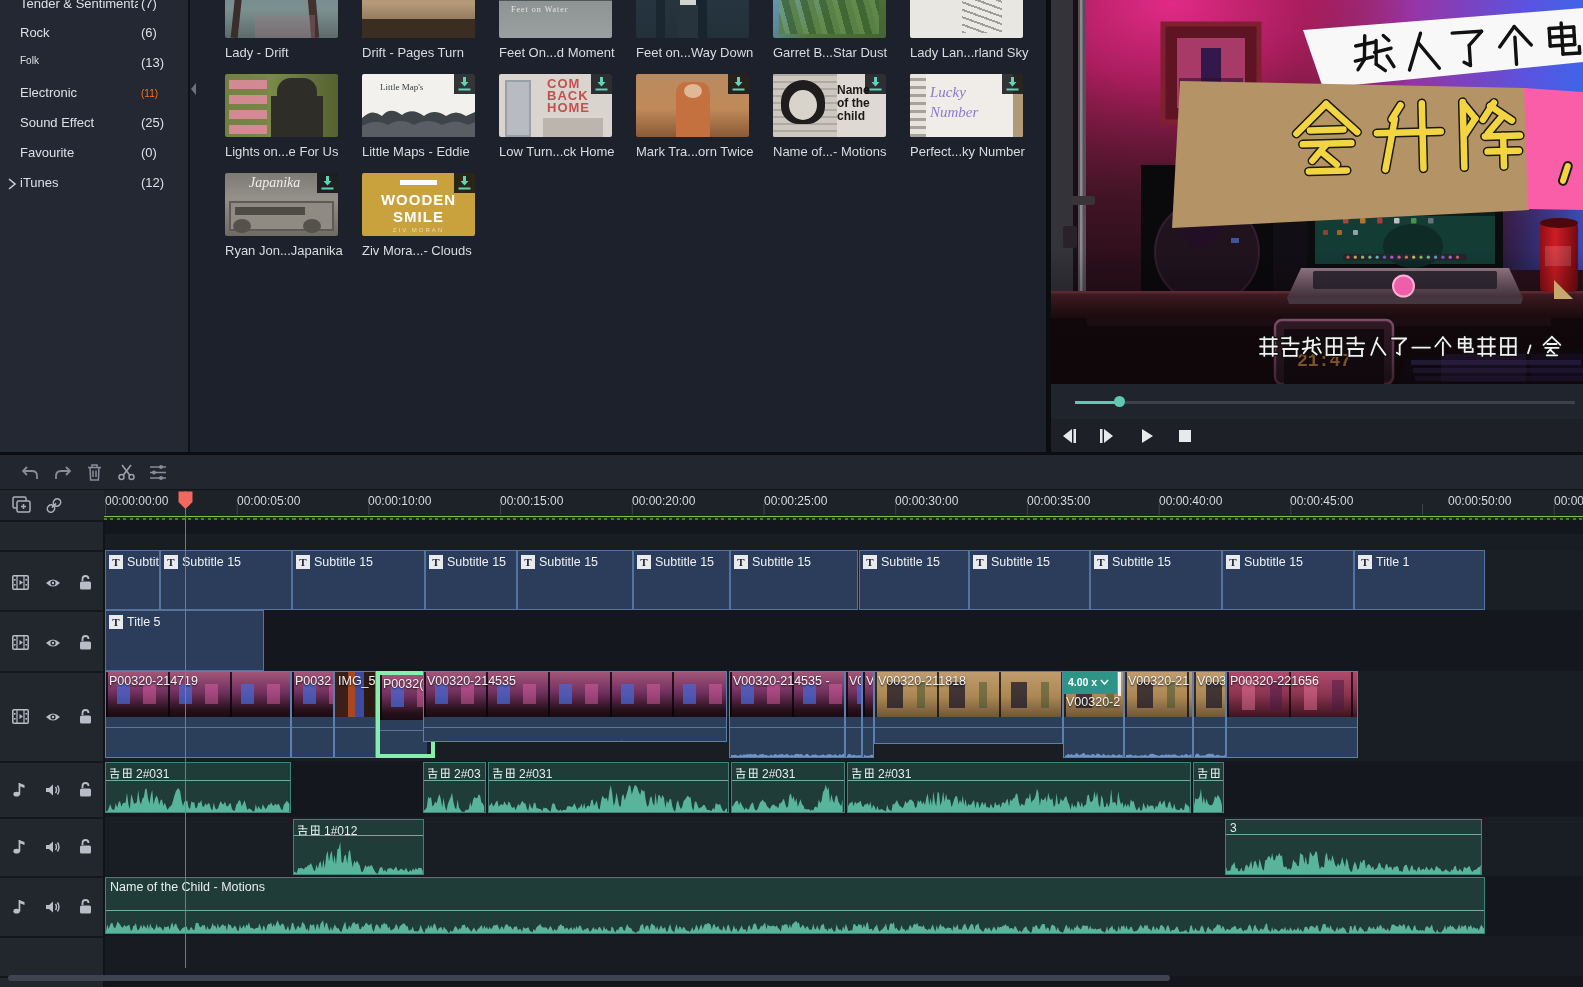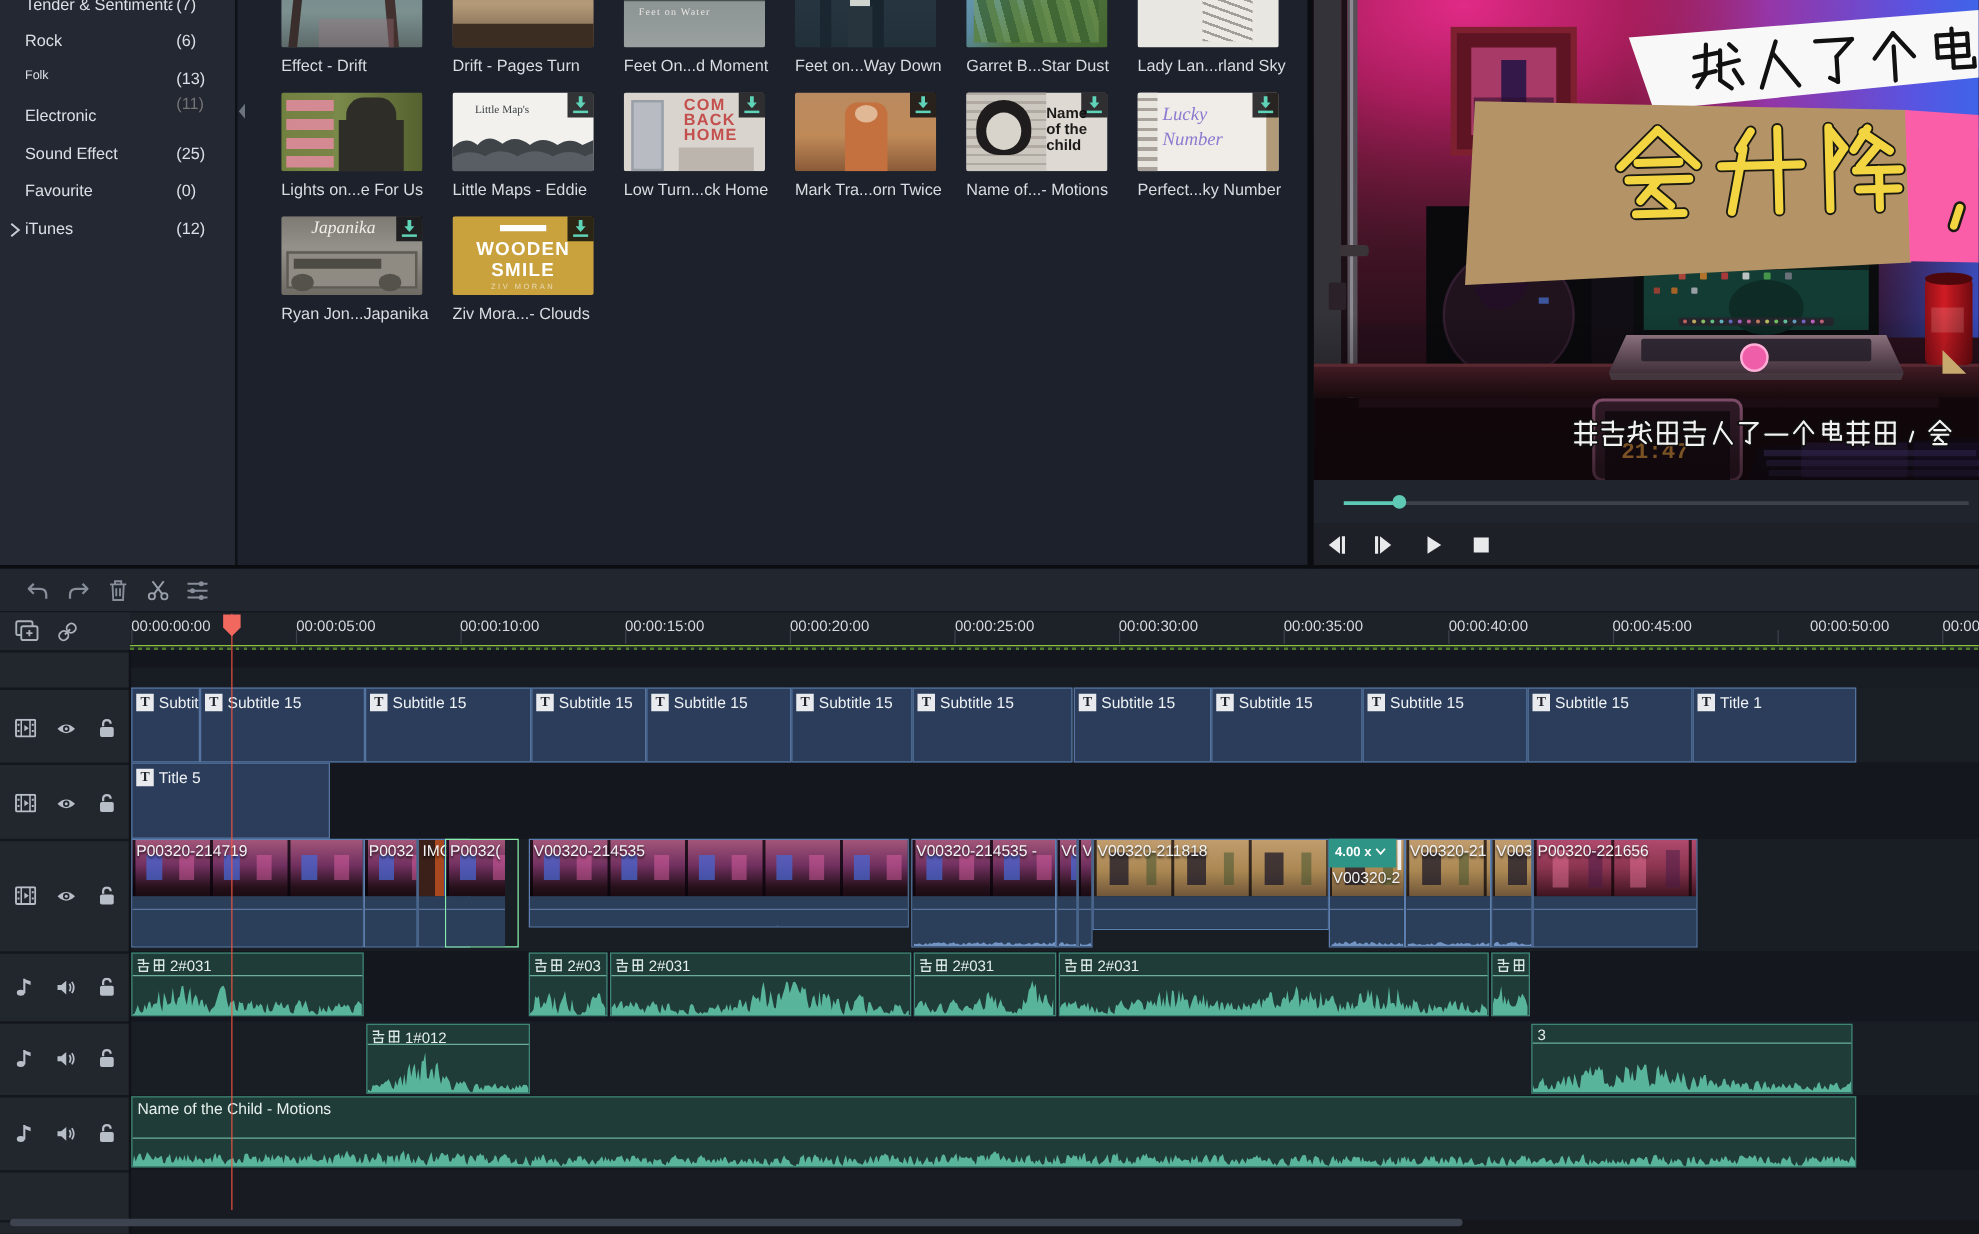--- a/index.html
+++ b/index.html
@@ -15,21 +15,21 @@
 .hic{position:absolute}
 </style></head><body>
 <div class="abs" style="left:0;top:0;width:189px;height:455px;background:#232833"></div>
 <div class="abs" style="left:20px;top:-4px;width:118px;overflow:hidden;white-space:nowrap;color:#dce0e6;font-size:13px">Tender &amp; Sentimental</div>
 <div class="abs" style="left:141px;top:-4px;color:#dce0e6;font-size:13px">(7)</div>
 <div class="abs" style="left:20px;top:25px;width:118px;overflow:hidden;white-space:nowrap;color:#dce0e6;font-size:13px">Rock</div>
 <div class="abs" style="left:141px;top:25px;color:#dce0e6;font-size:13px">(6)</div>
 <div class="abs" style="left:20px;top:55px;width:118px;overflow:hidden;white-space:nowrap;color:#dce0e6;font-size:10px">Folk</div>
 <div class="abs" style="left:141px;top:55px;color:#dce0e6;font-size:13px">(13)</div>
 <div class="abs" style="left:20px;top:85px;width:118px;overflow:hidden;white-space:nowrap;color:#dce0e6;font-size:13px">Electronic</div>
-<div class="abs" style="left:141px;top:75px;color:#737373;font-size:13px">(11)</div>
+<div class="abs" style="left:141px;top:88px;color:#f97316;font-size:10px">(11)</div>
 <div class="abs" style="left:20px;top:115px;width:118px;overflow:hidden;white-space:nowrap;color:#dce0e6;font-size:13px">Sound Effect</div>
 <div class="abs" style="left:141px;top:115px;color:#dce0e6;font-size:13px">(25)</div>
 <div class="abs" style="left:20px;top:145px;width:118px;overflow:hidden;white-space:nowrap;color:#dce0e6;font-size:13px">Favourite</div>
 <div class="abs" style="left:141px;top:145px;color:#dce0e6;font-size:13px">(0)</div>
 <div class="abs" style="left:20px;top:175px;width:118px;overflow:hidden;white-space:nowrap;color:#dce0e6;font-size:13px">iTunes</div>
 <div class="abs" style="left:141px;top:175px;color:#dce0e6;font-size:13px">(12)</div>
 <svg class="abs" style="left:7px;top:178px" width="10" height="12">
     <path d="M2,1 L8,6 L2,11" stroke="#c8ccd2" stroke-width="1.6" fill="none"></path>
   </svg>
 <div class="abs" style="left:188px;top:0;width:2px;height:455px;background:#0e1116"></div>
@@ -59,21 +59,21 @@
     <div style="position:absolute;left:42px;top:30px;width:20px;height:33px;background:#27333d"></div>
   </div>
 <div class="thumb" style="left:773px;top:-25px">
     <div style="width:100%;height:100%;background:linear-gradient(135deg,#6fa0b8 0%,#5a8aa0 30%,#51753f 55%,#43652f 100%)"></div>
     <div style="position:absolute;left:6px;top:4px;width:100px;height:55px;background:repeating-linear-gradient(75deg,rgba(90,130,70,.9) 0 6px,rgba(120,160,90,.5) 6px 11px,rgba(60,100,50,.8) 11px 18px)"></div>
   </div>
 <div class="thumb" style="left:910px;top:-25px">
     <div style="width:100%;height:100%;background:#e9e7e1"></div>
     <div style="position:absolute;left:52px;top:6px;width:40px;height:52px;background:repeating-linear-gradient(20deg,rgba(90,85,80,.5) 0 2px,rgba(235,233,228,1) 2px 7px)"></div>
   </div>
-<div class="lbl" style="left:225px;top:45px">Effect - Drift</div>
+<div class="lbl" style="left:225px;top:45px">Lady - Drift</div>
 <div class="lbl" style="left:362px;top:45px">Drift - Pages Turn</div>
 <div class="lbl" style="left:499px;top:45px">Feet On...d Moment</div>
 <div class="lbl" style="left:636px;top:45px">Feet on...Way Down</div>
 <div class="lbl" style="left:773px;top:45px">Garret B...Star Dust</div>
 <div class="lbl" style="left:910px;top:45px">Lady Lan...rland Sky</div>
 <div class="thumb" style="left:225px;top:74px">
     <div style="width:100%;height:100%;background:linear-gradient(90deg,#70803e 0%,#7a8a4a 40%,#55612f 100%)"></div>
     <div style="position:absolute;left:52px;top:4px;width:40px;height:59px;background:#2e2d28;border-radius:14px 14px 0 0"></div>
     <div style="position:absolute;left:46px;top:22px;width:52px;height:41px;background:#2e2d28"></div>
     <div style="position:absolute;left:4px;top:2px;width:38px;height:58px;background:repeating-linear-gradient(0deg,rgba(216,138,150,.95) 0 9px,rgba(120,130,70,.55) 9px 15px)"></div>
@@ -753,21 +753,21 @@
     <div style="position:absolute;left:0;top:45px;width:43px;height:41px;background:#2b3f5a"></div>
     <div style="position:absolute;left:0;top:55px;width:43px;height:1px;background:rgba(140,170,220,.5)"></div>
     <div class="vlab">P0032</div>
   </div>
 <div class="abs" style="left:334px;top:671px;width:42px;height:87px;border:1px solid #5b7fae;overflow:hidden">
     <div style="position:absolute;left:0;top:0;width:42px;height:45px;background:linear-gradient(90deg,#3a2018 0 30%,#a8481e 30% 48%,#3c4aa0 48% 68%,#2c1a12 68% 100%),linear-gradient(180deg,rgba(0,0,0,0) 0 60%,rgba(5,2,5,.7) 100%)"></div>
     <div style="position:absolute;left:0;top:45px;width:42px;height:41px;background:#2b3f5a"></div>
     <div style="position:absolute;left:0;top:55px;width:42px;height:1px;background:rgba(140,170,220,.5)"></div>
     <div class="vlab">IMG_5</div>
   </div>
-<div class="abs" style="left:356px;top:671px;width:59px;height:87px;border:1px solid #86efac;overflow:hidden">
+<div class="abs" style="left:376px;top:671px;width:59px;height:87px;border:4px solid #86efac;overflow:hidden">
     <div style="position:absolute;left:0;top:0;width:47px;height:45px;background-image:linear-gradient(90deg, rgba(0,0,0,0) 0 18%, rgba(70,105,215,.7) 18% 38%, rgba(0,0,0,0) 38% 60%, rgba(230,100,170,.45) 60% 80%, rgba(0,0,0,0) 80% 100%),linear-gradient(90deg, rgba(8,3,10,.8) 0 2px, rgba(0,0,0,0) 2px),linear-gradient(180deg,#a25578 0%,#713060 45%,#241018 85%,#1c0b14 100%);background-size:62px 20px,62px 100%,100% 100%;background-position:0 12px,0 0,0 0;background-repeat:repeat-x,repeat-x,no-repeat"></div>
     <div style="position:absolute;left:0;top:45px;width:47px;height:41px;background:#2b3f5a"></div>
     <div style="position:absolute;left:0;top:55px;width:47px;height:1px;background:rgba(140,170,220,.5)"></div>
     <div class="vlab">P0032(</div>
   </div>
 <div class="abs" style="left:423px;top:671px;width:304px;height:71px;border:1px solid #5b7fae;overflow:hidden">
     <div style="position:absolute;left:0;top:0;width:304px;height:45px;background-image:linear-gradient(90deg, rgba(0,0,0,0) 0 18%, rgba(70,105,215,.7) 18% 38%, rgba(0,0,0,0) 38% 60%, rgba(230,100,170,.45) 60% 80%, rgba(0,0,0,0) 80% 100%),linear-gradient(90deg, rgba(8,3,10,.8) 0 2px, rgba(0,0,0,0) 2px),linear-gradient(180deg,#a25578 0%,#713060 45%,#241018 85%,#1c0b14 100%);background-size:62px 20px,62px 100%,100% 100%;background-position:0 12px,0 0,0 0;background-repeat:repeat-x,repeat-x,no-repeat"></div>
     <div style="position:absolute;left:0;top:45px;width:304px;height:41px;background:#2b3f5a"></div>
     <svg style="position:absolute;left:1px;top:54px" width="302" height="31">
       <path d="M0,31L0.0,29.4L1.6,28.8L3.2,29.7L4.8,29.8L6.4,29.0L8.0,28.5L9.6,28.6L11.2,29.8L12.8,29.8L14.4,28.8L16.0,29.3L17.6,29.5L19.2,29.8L20.8,29.7L22.4,29.8L24.0,29.3L25.6,29.5L27.2,29.8L28.8,29.1L30.4,29.8L32.0,29.8L33.6,29.7L35.2,28.9L36.8,29.8L38.4,29.2L40.0,29.2L41.6,29.8L43.2,29.8L44.8,29.8L46.4,29.8L48.0,29.8L49.6,29.6L51.2,29.8L52.8,29.8L54.4,29.8L56.0,29.8L57.6,29.8L59.2,29.7L60.8,28.9L62.4,29.5L64.0,29.8L65.6,29.6L67.2,29.7L68.8,29.8L70.4,29.7L72.0,29.1L73.6,29.7L75.2,29.8L76.8,28.8L78.4,28.7L80.0,29.7L81.6,29.0L83.2,29.7L84.8,29.0L86.4,29.8L88.0,29.5L89.6,29.8L91.2,29.8L92.8,29.8L94.4,29.5L96.0,29.8L97.6,29.8L99.2,29.8L100.8,29.8L102.4,29.5L104.0,29.8L105.6,29.8L107.2,29.8L108.8,29.8L110.4,29.3L112.0,28.7L113.6,29.8L115.2,29.2L116.8,28.9L118.4,29.6L120.0,29.2L121.6,29.6L123.2,29.7L124.8,28.9L126.4,29.6L128.0,28.8L129.6,29.0L131.2,29.5L132.8,28.8L134.4,29.8L136.0,27.7L137.6,26.7L139.2,26.6L140.8,26.6L142.4,27.1L144.0,29.6L145.6,29.1L147.2,27.8L148.8,28.0L150.4,29.5L152.0,27.5L153.6,26.7L155.2,28.0L156.8,27.3L158.4,28.5L160.0,27.9L161.6,29.0L163.2,27.6L164.8,29.6L166.4,28.8L168.0,28.2L169.6,28.3L171.2,28.0L172.8,27.8L174.4,29.1L176.0,27.1L177.6,29.6L179.2,29.3L180.8,27.3L182.4,28.2L184.0,27.0L185.6,27.2L187.2,28.6L188.8,26.5L190.4,25.7L192.0,21.3L193.6,24.1L195.2,24.4L196.8,13.6L198.4,21.8L200.0,27.2L201.6,24.5L203.2,23.7L204.8,26.8L206.4,29.2L208.0,28.0L209.6,27.6L211.2,28.5L212.8,27.8L214.4,28.4L216.0,29.8L217.6,29.8L219.2,28.8L220.8,27.5L222.4,26.1L224.0,23.2L225.6,20.2L227.2,21.9L228.8,17.8L230.4,20.7L232.0,26.2L233.6,28.1L235.2,24.3L236.8,26.6L238.4,27.2L240.0,29.3L241.6,27.6L243.2,28.3L244.8,27.5L246.4,27.7L248.0,29.0L249.6,27.1L251.2,29.0L252.8,29.8L254.4,28.9L256.0,27.1L257.6,28.8L259.2,28.4L260.8,29.3L262.4,27.8L264.0,27.7L265.6,27.4L267.2,29.0L268.8,28.5L270.4,29.8L272.0,29.8L273.6,29.4L275.2,29.5L276.8,28.7L278.4,29.7L280.0,28.4L281.6,28.8L283.2,27.7L284.8,28.0L286.4,26.9L288.0,27.0L289.6,28.9L291.2,28.0L292.8,29.8L294.4,29.6L296.0,27.6L297.6,28.4L299.2,28.7L300.8,29.1L300.8,31 Z" fill="#7ea3d8" fill-opacity="0.85"></path>

